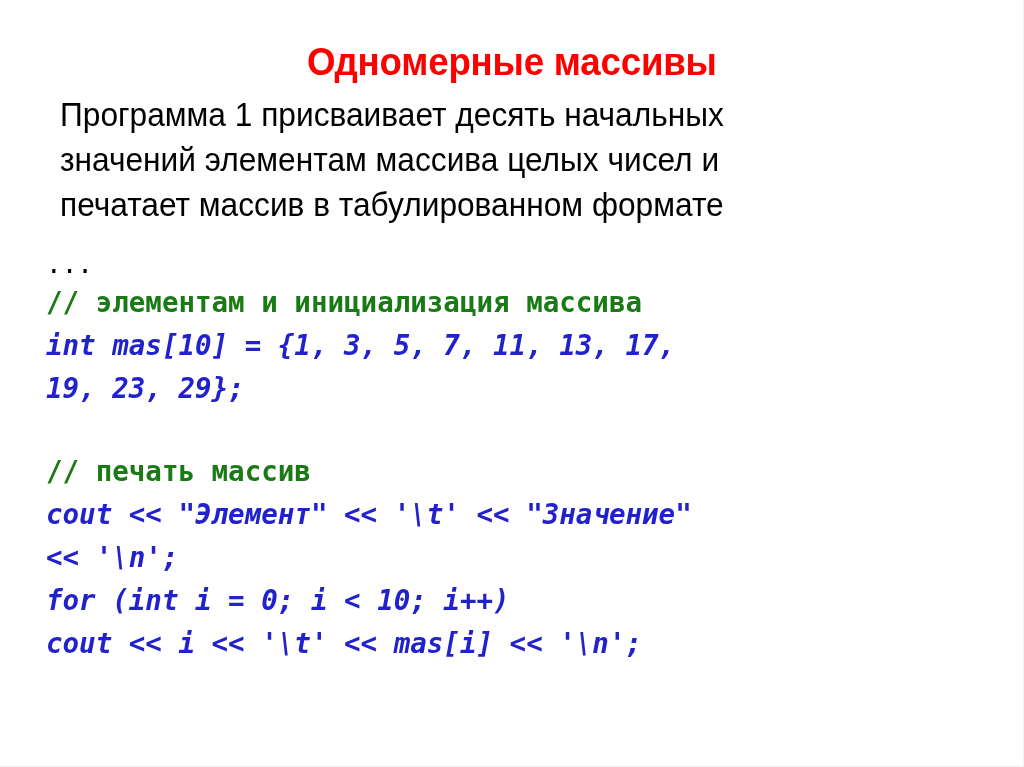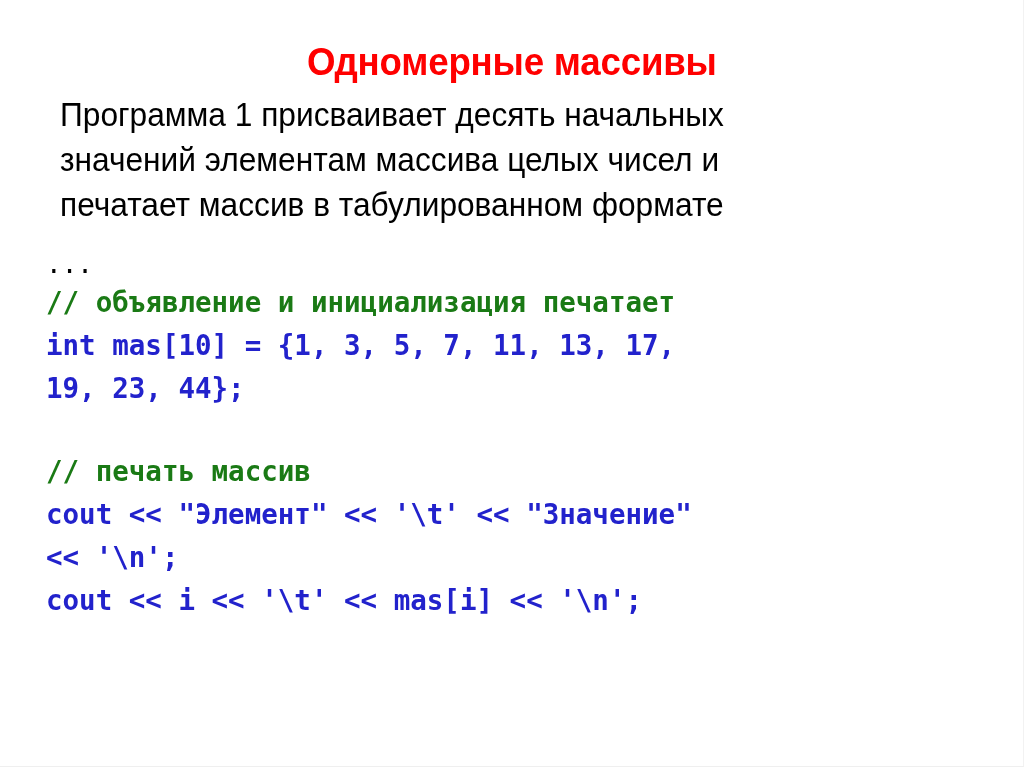--- a/index.html
+++ b/index.html
@@ -83,20 +83,21 @@
     font-size: 26px;
     line-height: 34px;
   }
   .code-line.comment {
     color: #1a7a15;
     font-weight: bold;
   }
   .code-line.stmt {
     color: #2222cc;
     font-weight: bold;
+    font-style: italic;
   }
   .code-line.blank {
     line-height: 40px;
     height: 40px;
   }
 </style>
 </head>
 <body>
 
 <div id="slide">
@@ -106,23 +107,24 @@
   </div>
 
   <div id="prose-block">
     <div class="prose-line">Программа 1 присваивает десять начальных</div>
     <div class="prose-line">значений элементам массива целых чисел и</div>
     <div class="prose-line">печатает массив в табулированном формате</div>
   </div>
 
   <div id="code-block">
     <div class="code-line ellipsis">...</div>
-    <div class="code-line comment">// объявление и инициализация печатает</div>
+    <div class="code-line comment">// элементам и инициализация массива</div>
     <div class="code-line stmt">int mas[10] = {1, 3, 5, 7, 11, 13, 17,</div>
-    <div class="code-line stmt">19, 23, 44};</div>
+    <div class="code-line stmt">19, 23, 29};</div>
     <div class="code-line blank"></div>
     <div class="code-line comment">// печать массив</div>
     <div class="code-line stmt">cout &lt;&lt; "Элемент" &lt;&lt; '\t' &lt;&lt; "Значение"</div>
     <div class="code-line stmt">&lt;&lt; '\n';</div>
+    <div class="code-line stmt">for (int i = 0; i &lt; 10; i++)</div>
     <div class="code-line stmt">cout &lt;&lt; i &lt;&lt; '\t' &lt;&lt; mas[i] &lt;&lt; '\n';</div>
   </div>
 
 </div>
 
 </body></html>

